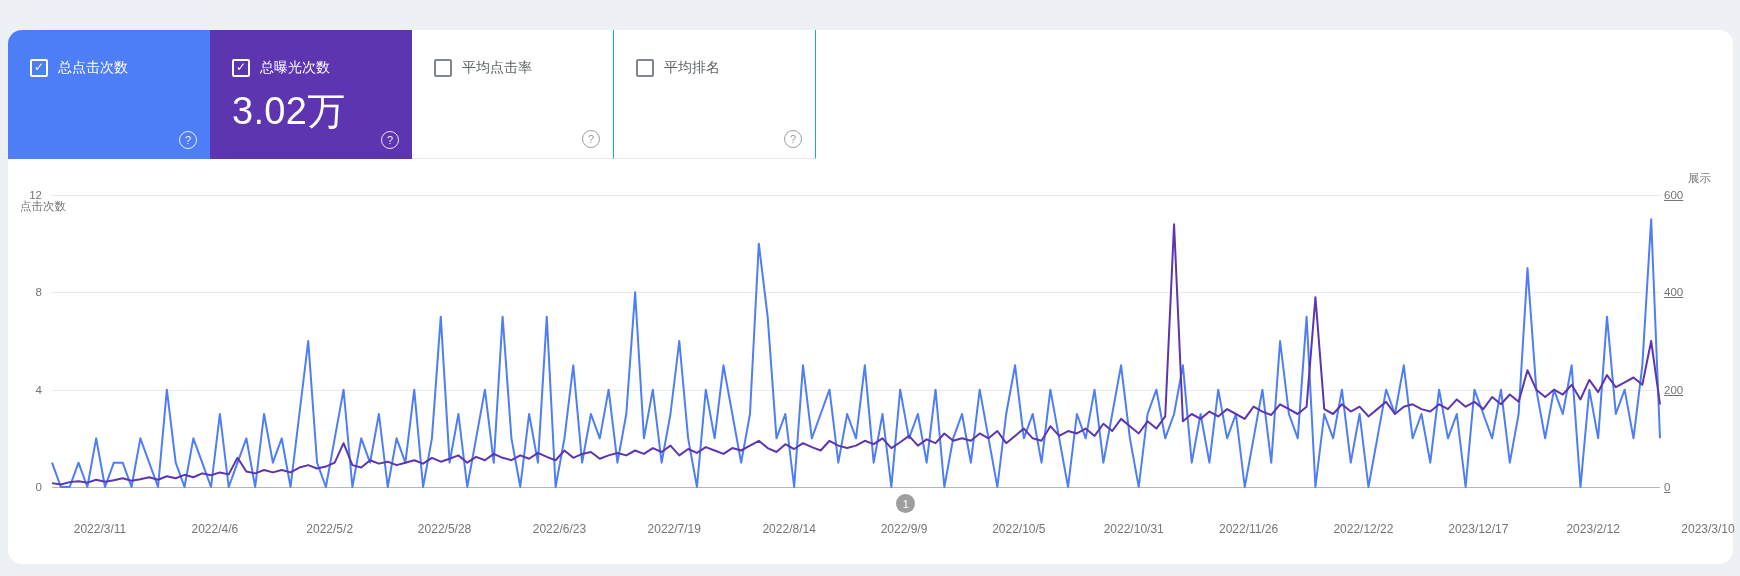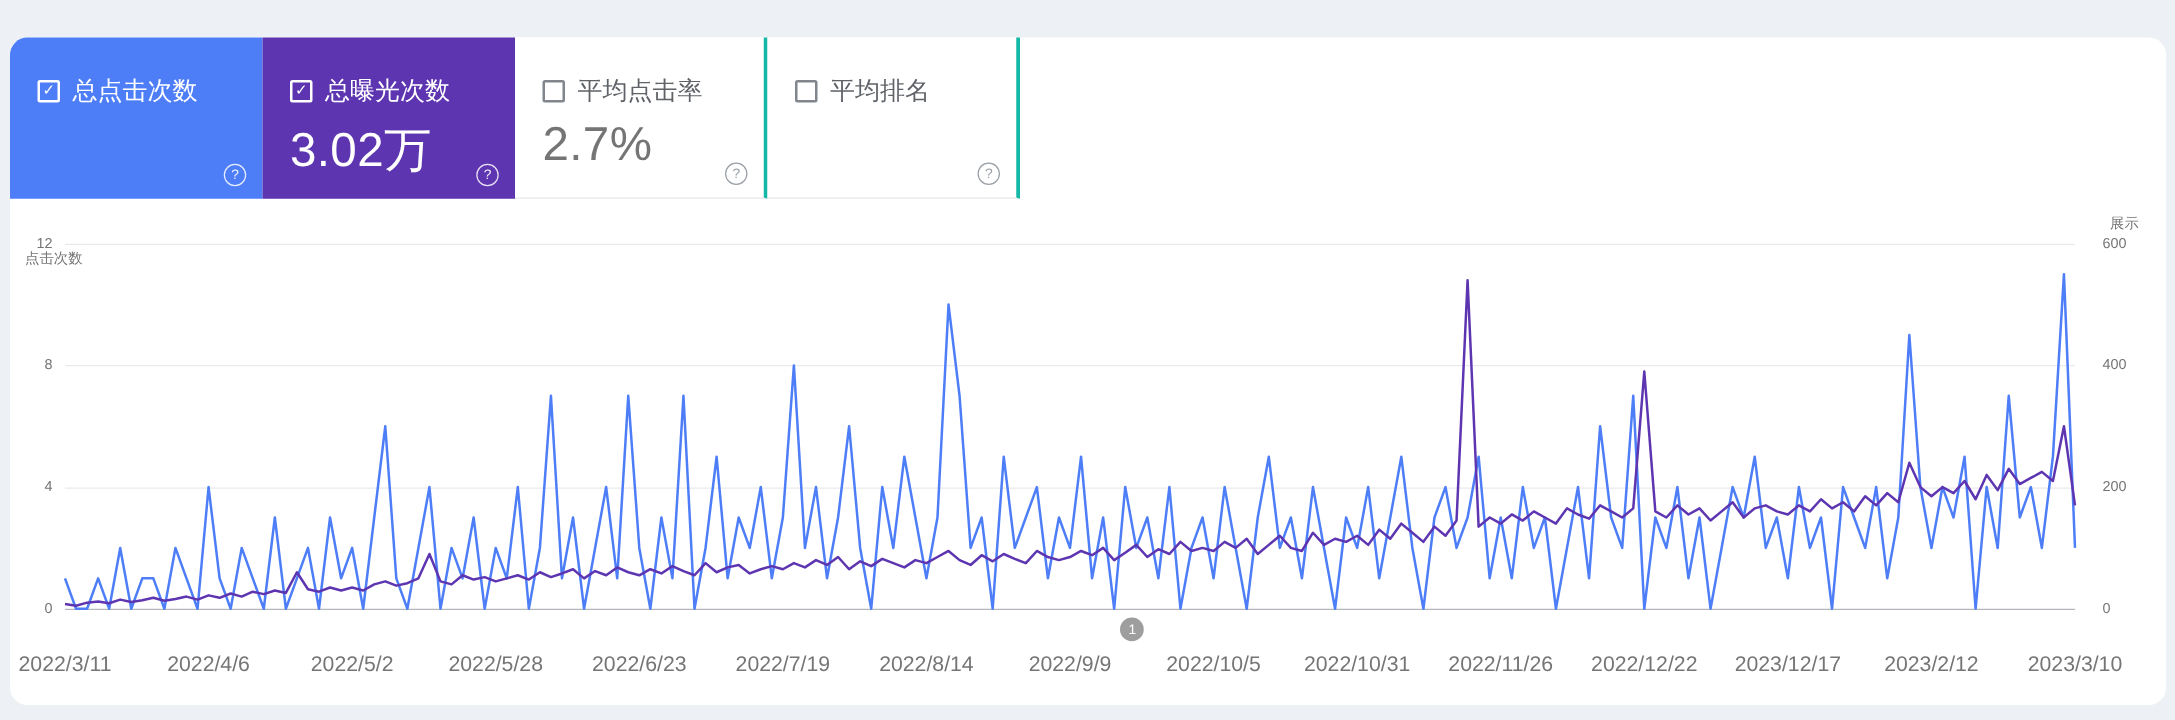--- a/index.html
+++ b/index.html
@@ -12,29 +12,29 @@
     position:absolute;left:8px;top:30px;width:1725px;height:534px;
     background:#ffffff;border-radius:14px;
   }
   
   .cards{position:absolute;left:0;top:0;height:129px;display:flex;}
   .card{
     width:202px;height:129px;position:relative;box-sizing:border-box;
     padding:29px 0 0 22px;cursor:pointer;
   }
   .card.c0{border-top-left-radius:14px;}
-  .card.white{background:#fff;border-bottom:1px solid #e6e8eb;border-right:3px solid #14b8a6;}
+  .card.white{background:#fff;border-bottom:1px solid #e6e8eb;border-right:1px solid #14b8a6;}
   .card-top{display:flex;align-items:center;gap:10px;}
   .checkbox{
     width:14px;height:14px;border-radius:2px;flex:0 0 auto;
     font-size:12px;line-height:13px;text-align:center;font-weight:bold;
   }
   .card.filled .checkbox{border:2px solid #fff;color:#fff;}
   .card.white  .checkbox{border:2px solid #80868b;color:transparent;}
-  .card-label{font-size:20px;}
+  .card-label{font-size:14px;}
   .card.filled .card-label{color:#fff;}
   .card.white  .card-label{color:#5f6368;}
   .card-value{margin-top:9px;font-size:38px;font-weight:400;letter-spacing:.3px;}
   .card.filled .card-value{color:#fff;}
   .card.white  .card-value{color:#757575;}
   .help{
     position:absolute;right:13px;bottom:10px;width:16px;height:16px;
     border-radius:50%;font-size:11px;display:flex;align-items:center;justify-content:center;
   }
   .card.filled .help{border:1.5px solid rgba(255,255,255,.85);color:rgba(255,255,255,.9);}
@@ -44,27 +44,27 @@
   .axis-title.left{left:12px;margin-top:28px;}
   .axis-title.right{right:22px;}
   .plot{position:absolute;left:44px;top:165px;width:1608px;height:292px;}
   .gridline{position:absolute;left:0;right:0;height:1px;background:#e9eaec;}
   .gridline.g0{top:0;}
   .gridline.g1{top:33.33%;}
   .gridline.g2{top:66.66%;}
   .gridline.base{top:100%;background:#b3b6bb;}
   .ytick{position:absolute;font-size:11.5px;color:#757575;transform:translateY(-50%);white-space:nowrap;}
   .ytick.l{right:100%;margin-right:10px;}
-  .ytick.r{left:100%;margin-left:22px;}
+  .ytick.r{left:100%;margin-left:4px;text-decoration:underline;}
   .yt0{top:0;} .yt1{top:33.33%;} .yt2{top:66.66%;} .yt3{top:100%;}
   #chart-svg{position:absolute;left:0;top:0;width:100%;height:100%;overflow:visible;}
   .xlabels{position:absolute;left:44px;top:492px;width:1608px;height:16px;}
   .xlabels span{
     position:absolute;transform:translateX(-50%);
-    font-size:17px;color:#757575;white-space:nowrap;
+    font-size:12px;color:#757575;white-space:nowrap;margin-left:48px;
   }
   .marker{
     position:absolute;top:464px;width:19px;height:19px;border-radius:50%;
     background:#9e9e9e;color:#fff;font-size:11px;
     display:flex;align-items:center;justify-content:center;cursor:pointer;
   }
 </style>
 </head>
 <body>
 
@@ -84,21 +84,20 @@
         <span class="card-label">总曝光次数</span>
       </div>
       <div class="card-value">3.02万</div>
       <span class="help">?</span>
     </div>
     <div class="card white" style="background: rgb(255, 255, 255);">
       <div class="card-top">
         <span class="checkbox"></span>
         <span class="card-label">平均点击率</span>
       </div>
-      <div class="card-value">2.7%</div>
       <span class="help">?</span>
     </div>
     <div class="card white" style="background: rgb(255, 255, 255);">
       <div class="card-top">
         <span class="checkbox"></span>
         <span class="card-label">平均排名</span>
       </div>
       <span class="help">?</span>
     </div>
   </div>

